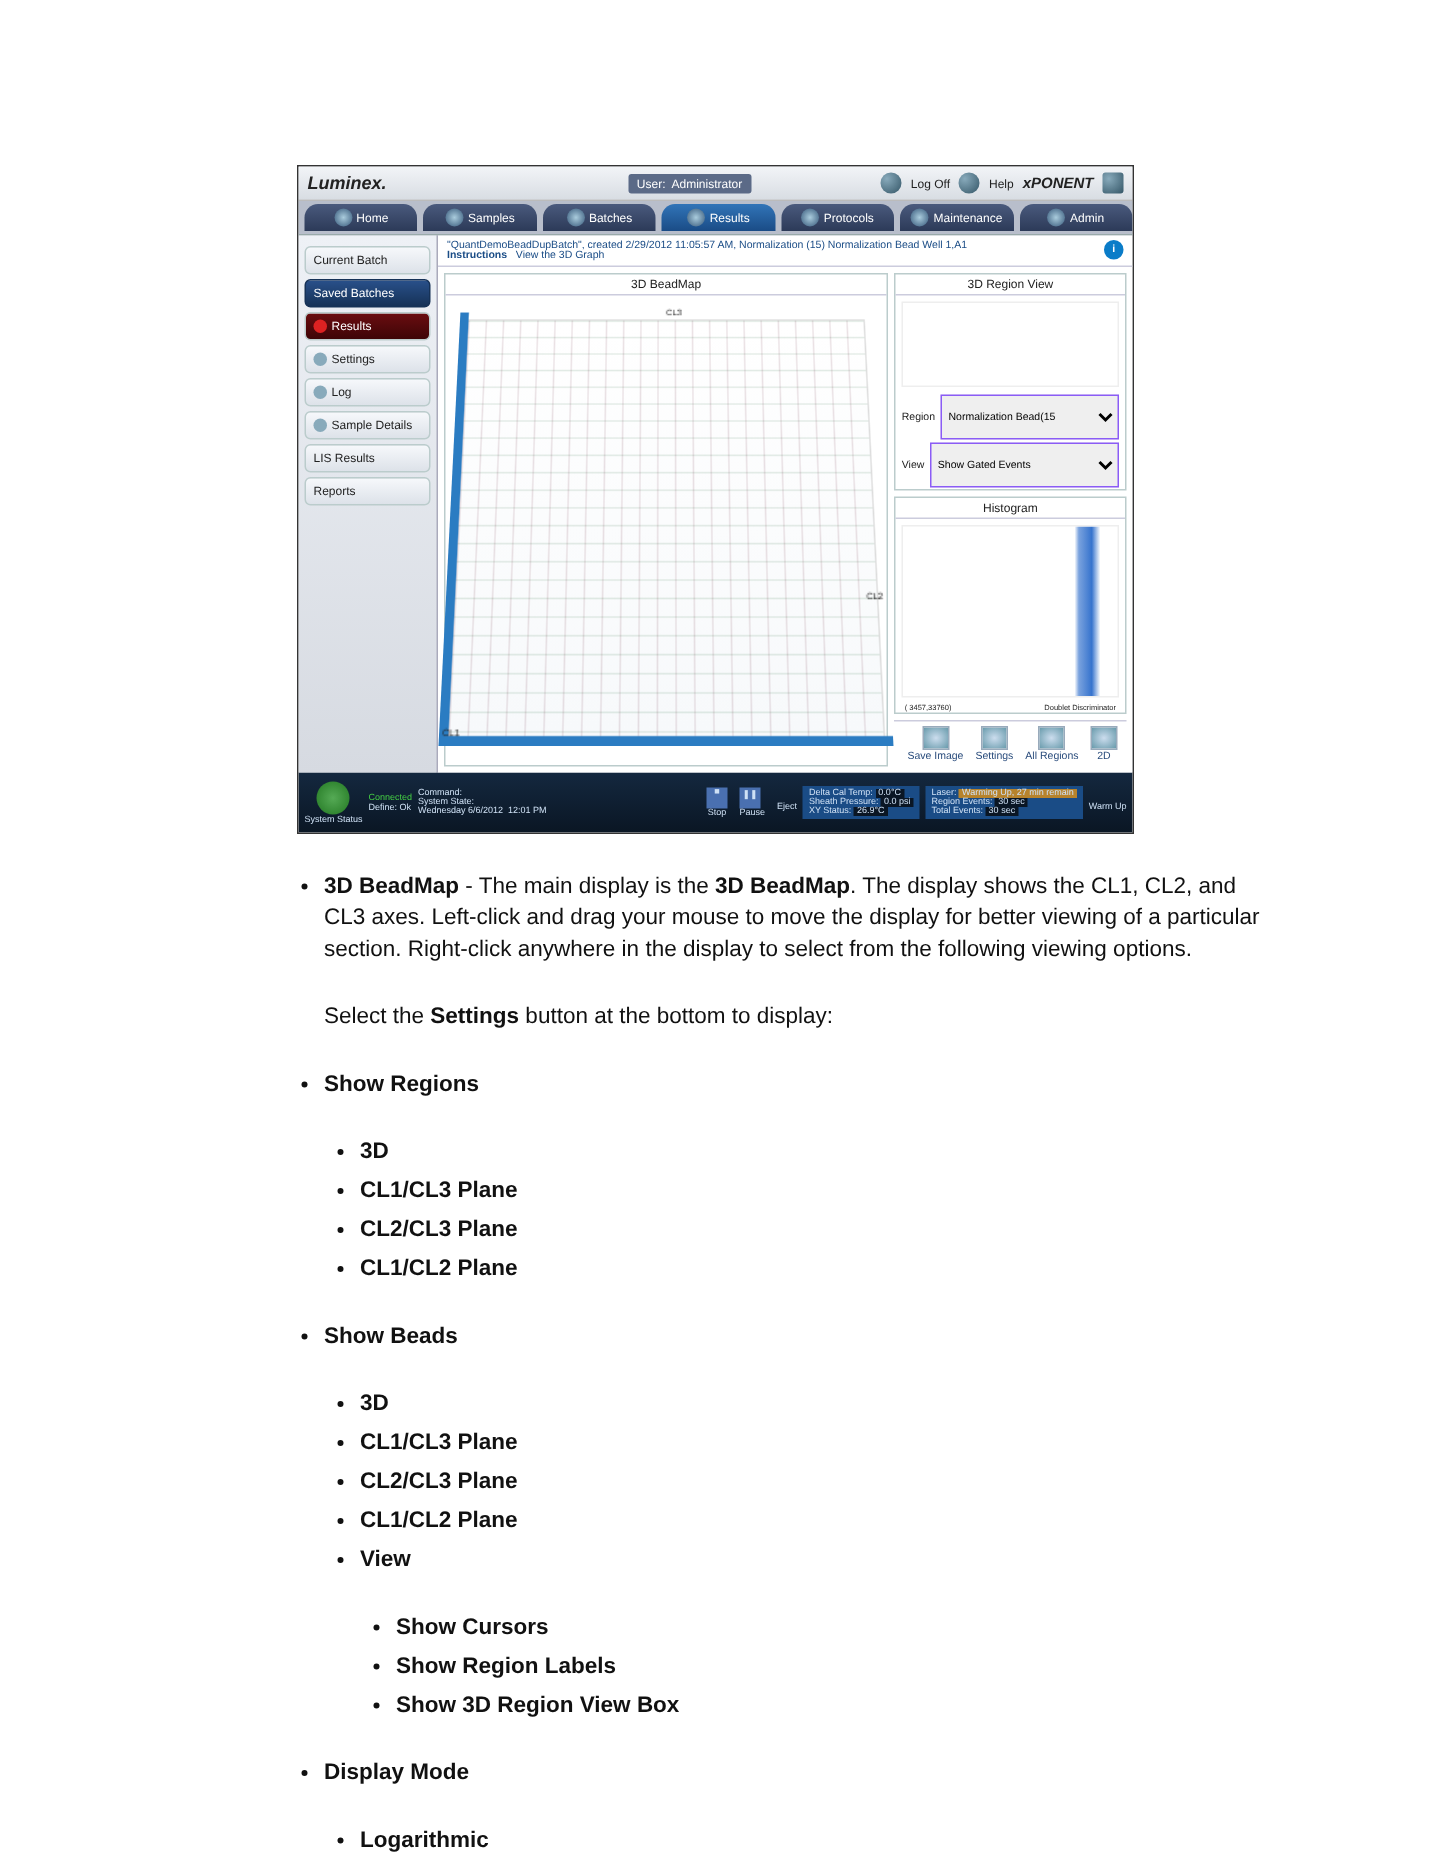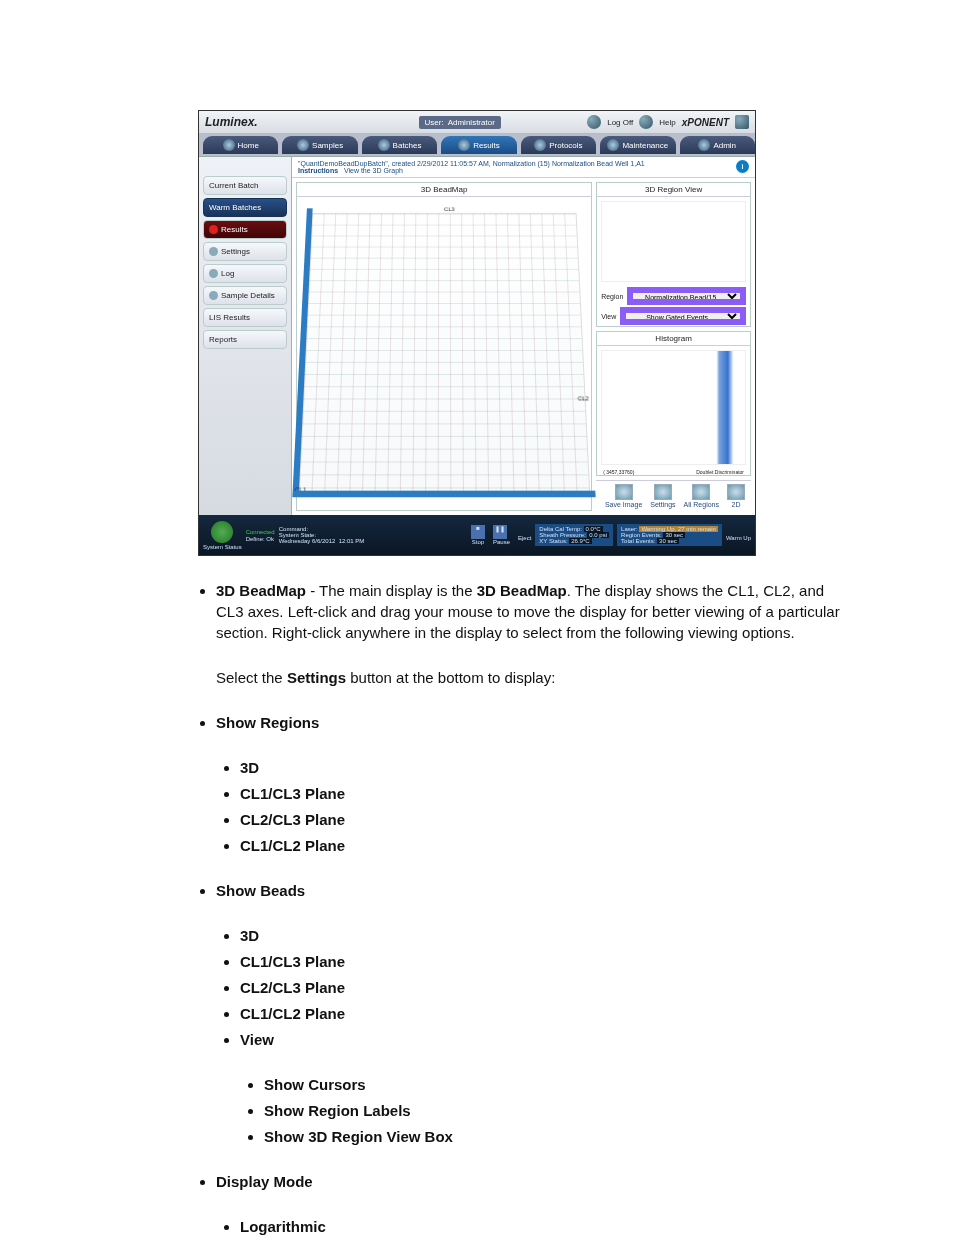--- a/index.html
+++ b/index.html
@@ -63,21 +63,21 @@
   .navtab {
     flex:1; display:flex;align-items:center;gap:3px;justify-content:center;
     background: linear-gradient(#4a5a7d,#2c3a58);
     color:#fff; height:18px; border-radius:9px 9px 0 0; font-size:8px;
   }
   .navtab.active{ background: linear-gradient(#3174b8,#1a4c86); }
   .navtab .ticon{ width:12px;height:12px;border-radius:50%;background:radial-gradient(#acd,#357);}
   .ss-body { display:flex; height: 358px; }
   .ss-side {
     width: 92px; background: linear-gradient(#eef1f6,#d6dae1);
-    border-right:1px solid #aab; padding-top:16px;
+    border-right:1px solid #aab; padding-top:4px;
   }
   .sidebtn {
     margin: 3px 4px; padding:4px 5px; font-size:8px;
     background: linear-gradient(#f6f8fb,#dde2e9); border:1px solid #bcc;
     border-radius:4px; display:flex; align-items:center; gap:3px;
   }
   .sidebtn.hl { background: linear-gradient(#29508a,#163257); color:#fff; border-color:#163257;}
   .sidebtn.red{ background: linear-gradient(#6a0d10,#3e0507); color:#fff; }
   .sidebtn .dot{width:9px;height:9px;border-radius:50%;background:#8ab;}
   .sidebtn.red .dot{background:#d22;}
@@ -94,21 +94,21 @@
       linear-gradient(#fff,#f7f9fb);
     border:1px solid #ddd; transform: perspective(400px) rotateX(8deg);
   }
   .graph::before{content:""; position:absolute;left:-6px;top:-6px;bottom:-6px;width:6px;background:#2b7cc2;}
   .graph::after{content:""; position:absolute;left:-6px;right:-6px;bottom:-6px;height:6px;background:#2b7cc2;}
   .panelA .toolbar{ border-top:1px solid #ccd; padding:3px;}
   .panelB{ flex:1; display:flex;flex-direction:column;gap:4px;}
   .box{ border:1px solid #bcc; flex:1; display:flex;flex-direction:column;}
   .bcontent{flex:1;margin:4px;border:1px solid #eee;background:#fff;position:relative;}
   .dropdownrow{display:flex;align-items:center;gap:4px;font-size:7px;padding:1px 4px;}
-  .dropdownrow select{flex:1;font-size:7px;height:18px;border:6px solid #8b5cf6;text-align:center;}
+  .dropdownrow select{flex:1;font-size:7px;height:30px;border:1px solid #8b5cf6;}
   .hist{background:linear-gradient(to right,#fff 80%,rgba(32,100,200,.6) 82%,rgba(32,100,200,.9) 88%,#fff 92%);}
   .btoolbar{border-top:1px solid #ccd;display:flex;justify-content:flex-end;gap:8px;padding:3px 6px;font-size:7px;color:#2a4c7c;}
   .btoolbar .tb{display:flex;flex-direction:column;align-items:center;gap:1px;}
   .btoolbar .tbicon{width:16px;height:14px;background:radial-gradient(#cde,#69a);border:1px solid #9ab;}
   .ss-status{ height:40px; background: linear-gradient(#14283f,#0a1624); color:#cfe1f5; display:flex;align-items:center;font-size:6px;padding:0 4px;gap:4px;}
   .ss-status .sbox{flex:1;}
   .ss-status .sticon{width:22px;height:22px;border-radius:50%;background:radial-gradient(#5a5,#272);}
   .ss-status .orange{width:18px;height:18px;border-radius:50%;background:radial-gradient(#fb6,#b50);}
   .ss-status .eject{width:18px;height:18px;border-radius:50%;background:radial-gradient(#6bd,#147);}
   
@@ -172,21 +172,21 @@
           <span class="ticon"></span>
           <span>Admin</span>
         </div>
     </div>
     <div class="ss-body">
       <div class="ss-side">
         <div class="sidebtn">
             <span>Current Batch</span>
           </div>
         <div class="sidebtn hl">
-            <span>Warm Batches</span>
+            <span>Saved Batches</span>
           </div>
         <div class="sidebtn red">
             <span class="dot"></span>
             <span>Results</span>
           </div>
         <div class="sidebtn">
             <span class="dot"></span>
             <span>Settings</span>
           </div>
         <div class="sidebtn">

